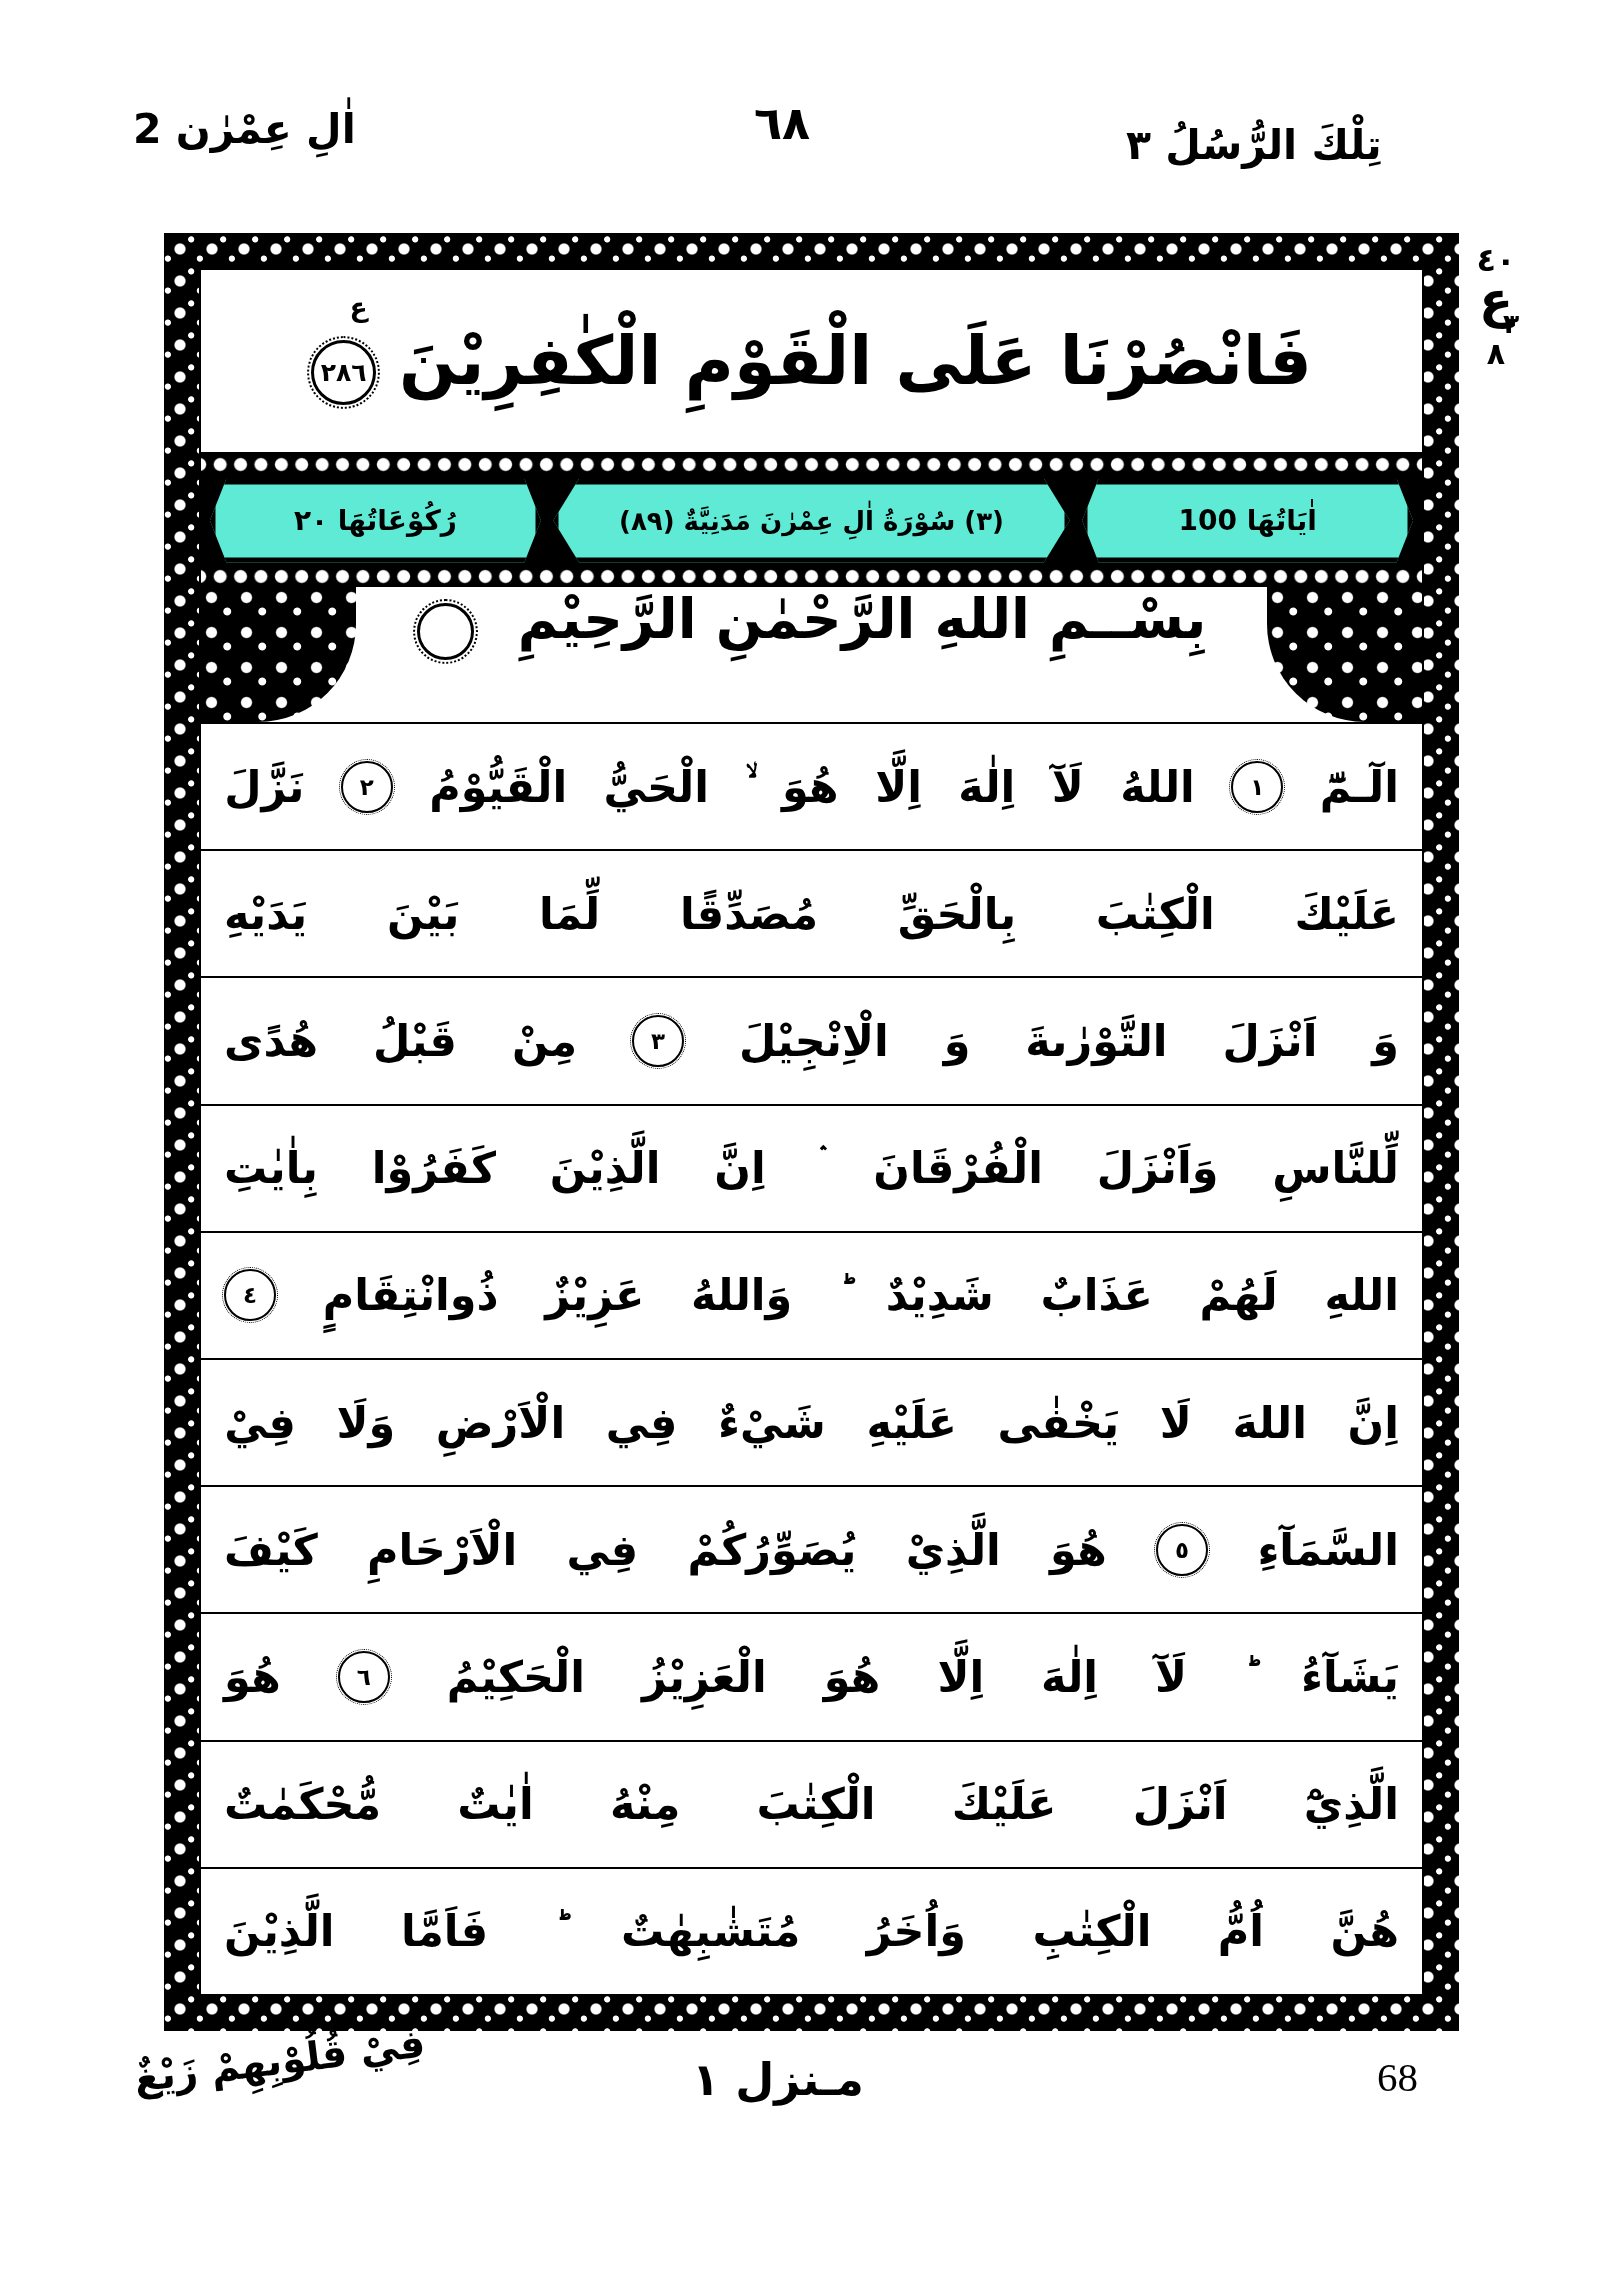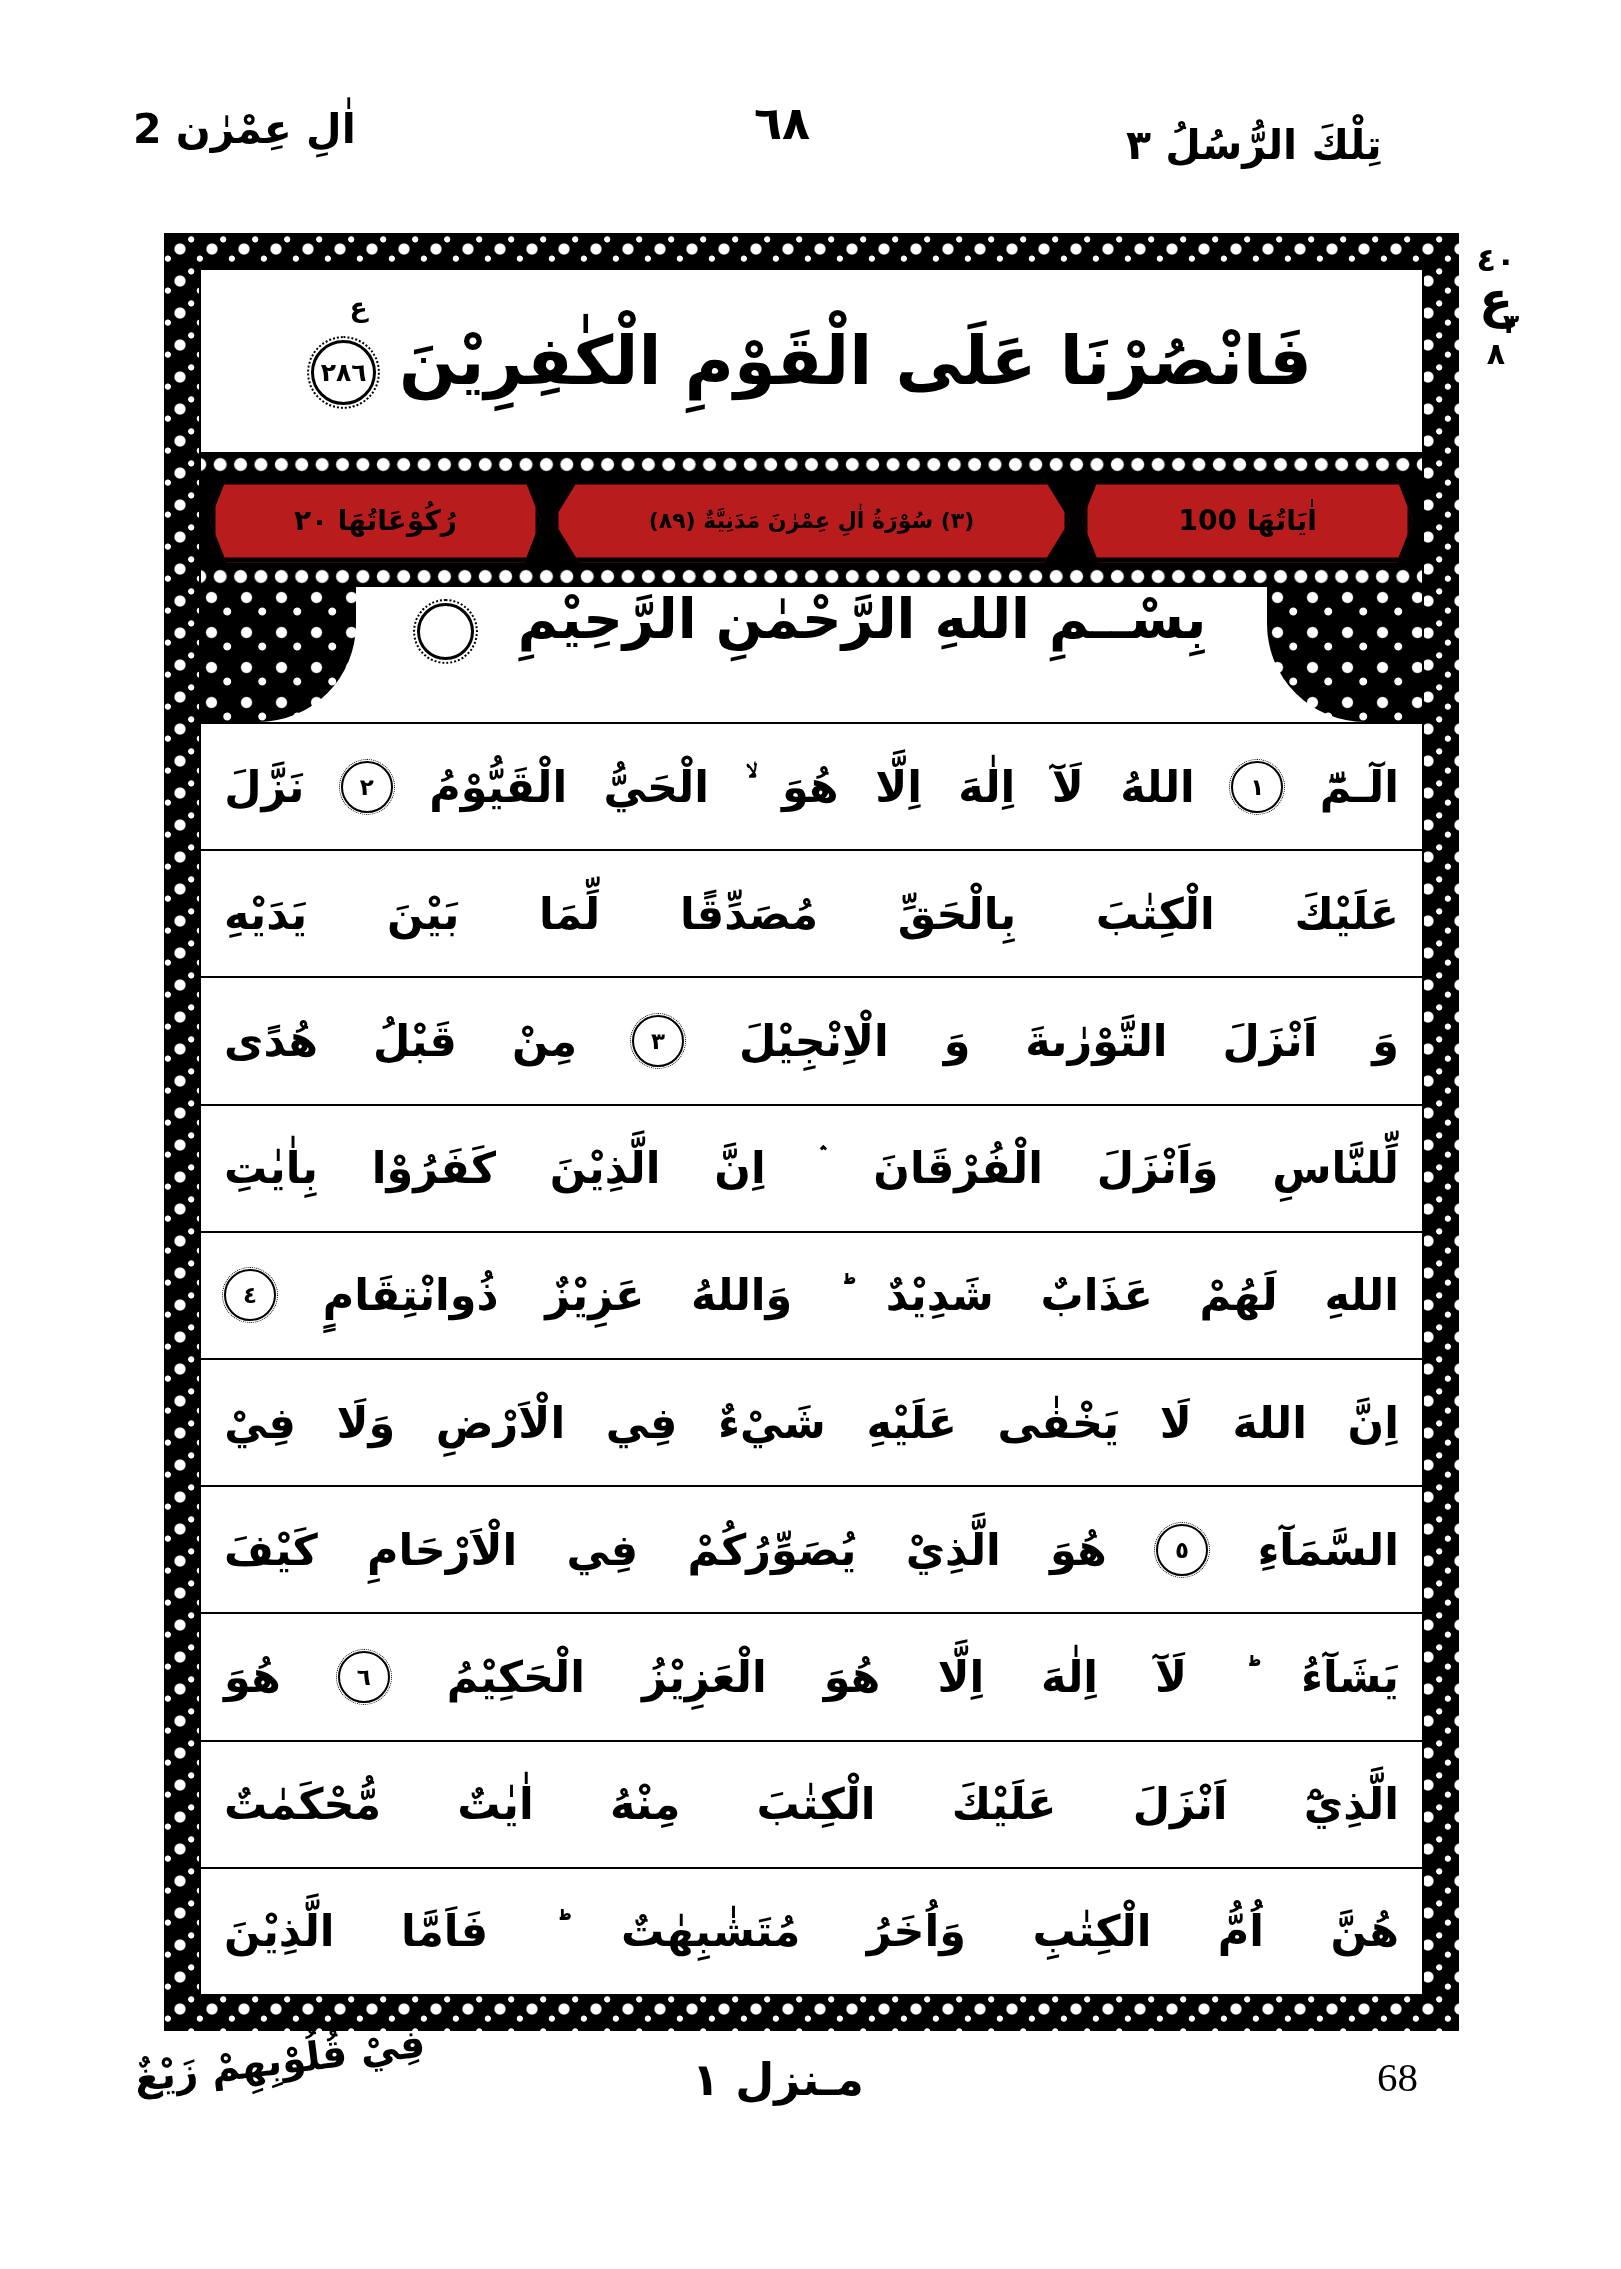--- a/index.html
+++ b/index.html
@@ -80,30 +80,30 @@
     background-color:#000;
     background-image:radial-gradient(circle 7px at 50% 50%, #fff 5.8px, transparent 7px);
     background-size:20.4px 20.4px;
     background-position:center;
   }
   .cartouche-row{
     flex:1;display:flex;align-items:stretch;justify-content:space-between;
     direction:rtl;padding:3.5px 8.9px;gap:12.4px;
   }
   .cartouche{
-    background:#b91c1c;
+    background:#5eead4;
     clip-path:polygon(5% 0,95% 0,100% 50%,95% 100%,5% 100%,0 50%);
     border:2.7px solid #000;
     display:flex;align-items:center;justify-content:center;
     font-weight:bold;white-space:nowrap;
     box-shadow:inset 0 0 0 3.5px #000;
     padding:0 35px;
   }
   .cartouche.small{flex:0 0 257px;font-size:28px;}
-  .cartouche.big{flex:1;font-size:22px;}
+  .cartouche.big{flex:1;font-size:26px;}
 
   
   .bismillah-band{
     flex:0 0 135px;
     border-bottom:2.7px solid #000;
     display:flex;align-items:stretch;direction:rtl;
     position:relative;
   }
   .bism-corner{
     flex:0 0 155px;

